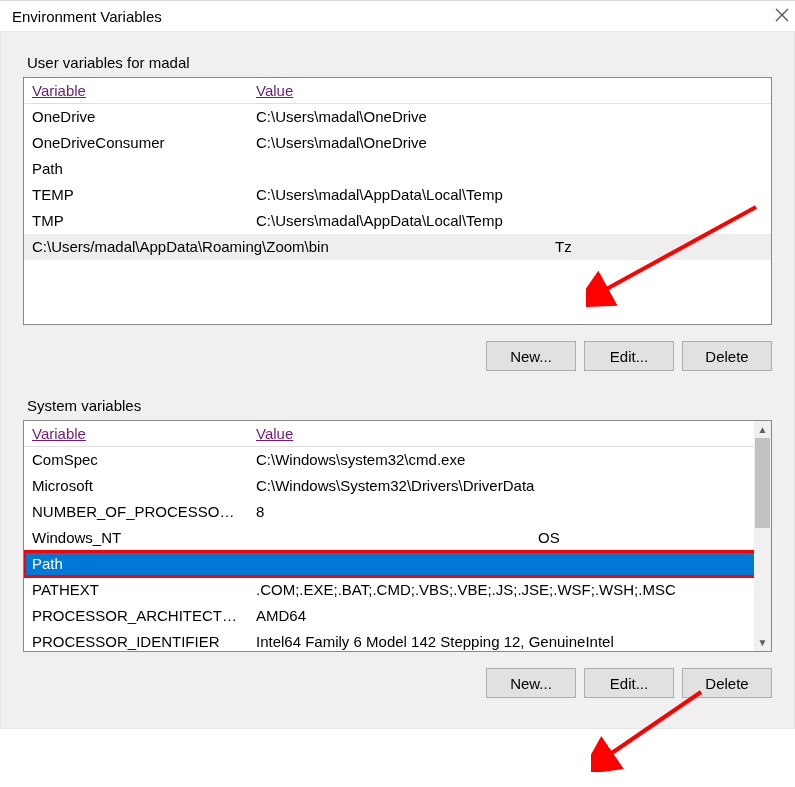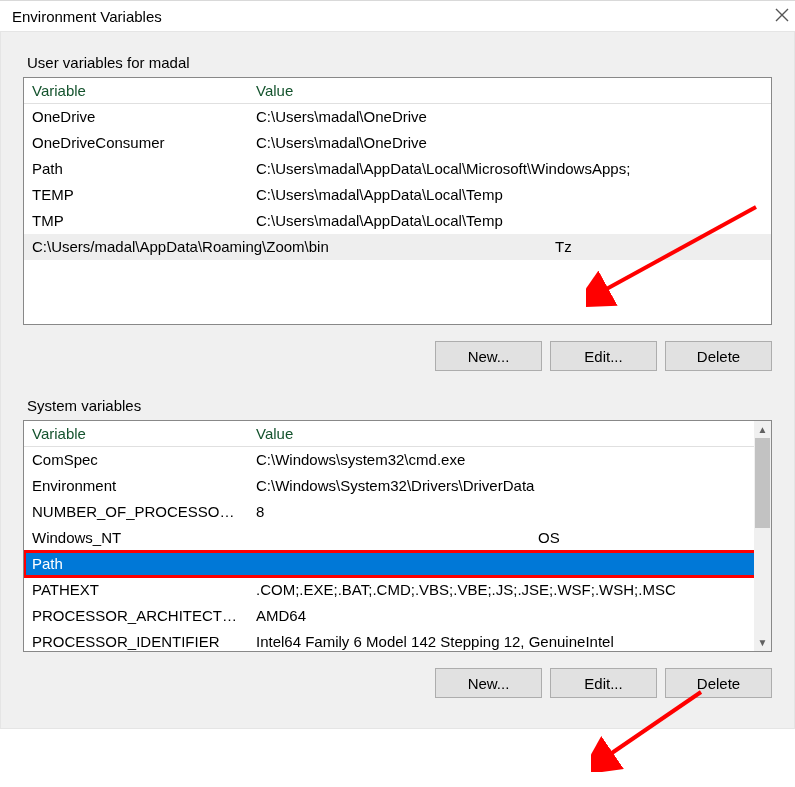--- a/index.html
+++ b/index.html
@@ -51,38 +51,38 @@
   .list.system { height: 232px; }
   .list-header, .row {
     display: flex;
     font-size: 15px;
     height: 26px;
     line-height: 26px;
     white-space: nowrap;
     overflow: hidden;
   }
   .list-header { border-bottom: 1px solid #e0e0e0; }
-  .list-header .col { color: #14532d; }
+  .list-header .col { color: #701a75; text-decoration: underline; }
   .col { padding: 0 8px; overflow: hidden; text-overflow: ellipsis; }
   .col.variable { width: 224px; flex: 0 0 224px; }
   .col.value { flex: 1; }
   .row.selected-gray { background: #eeeeee; }
   .row.selected-blue { background: #0078d7; color: #fff; }
   .row.highlighted {
     outline: 3px solid #ff0000;
     outline-offset: -2px;
   }
   .button-row {
     display: flex;
     justify-content: flex-end;
     gap: 8px;
     padding: 16px 0 20px 0;
   }
   .btn {
-    width: 107px;
+    width: 90px;
     height: 30px;
     background: #e1e1e1;
     border: 1px solid #adadad;
     font-family: inherit;
     font-size: 15px;
     cursor: pointer;
   }
   .scrollbar {
     position: absolute;
     right: 0; top: 0; bottom: 0;
@@ -140,21 +140,20 @@
         <div class="row">
           <div class="col variable">OneDrive</div>
           <div class="col value">C:\Users\madal\OneDrive</div>
         </div>
         <div class="row">
           <div class="col variable">OneDriveConsumer</div>
           <div class="col value">C:\Users\madal\OneDrive</div>
         </div>
         <div class="row">
           <div class="col variable">Path</div>
-          <div class="col value">C:\Users\madal\AppData\Local\Microsoft\WindowsApps;</div>
         </div>
         <div class="row">
           <div class="col variable">TEMP</div>
           <div class="col value">C:\Users\madal\AppData\Local\Temp</div>
         </div>
         <div class="row">
           <div class="col variable">TMP</div>
           <div class="col value">C:\Users\madal\AppData\Local\Temp</div>
         </div>
         <div class="row selected-gray">
@@ -174,21 +173,21 @@
       <div class="list system">
         <div class="list-header">
           <div class="col variable">Variable</div>
           <div class="col value">Value</div>
         </div>
         <div class="row">
           <div class="col variable">ComSpec</div>
           <div class="col value">C:\Windows\system32\cmd.exe</div>
         </div>
         <div class="row">
-          <div class="col variable">Environment</div>
+          <div class="col variable">Microsoft</div>
           <div class="col value">C:\Windows\System32\Drivers\DriverData</div>
         </div>
         <div class="row">
           <div class="col variable">NUMBER_OF_PROCESSORS</div>
           <div class="col value">8</div>
         </div>
         <div class="row">
           <div class="col value">Windows_NT</div>
           <div class="col variable">OS</div>
         </div>

